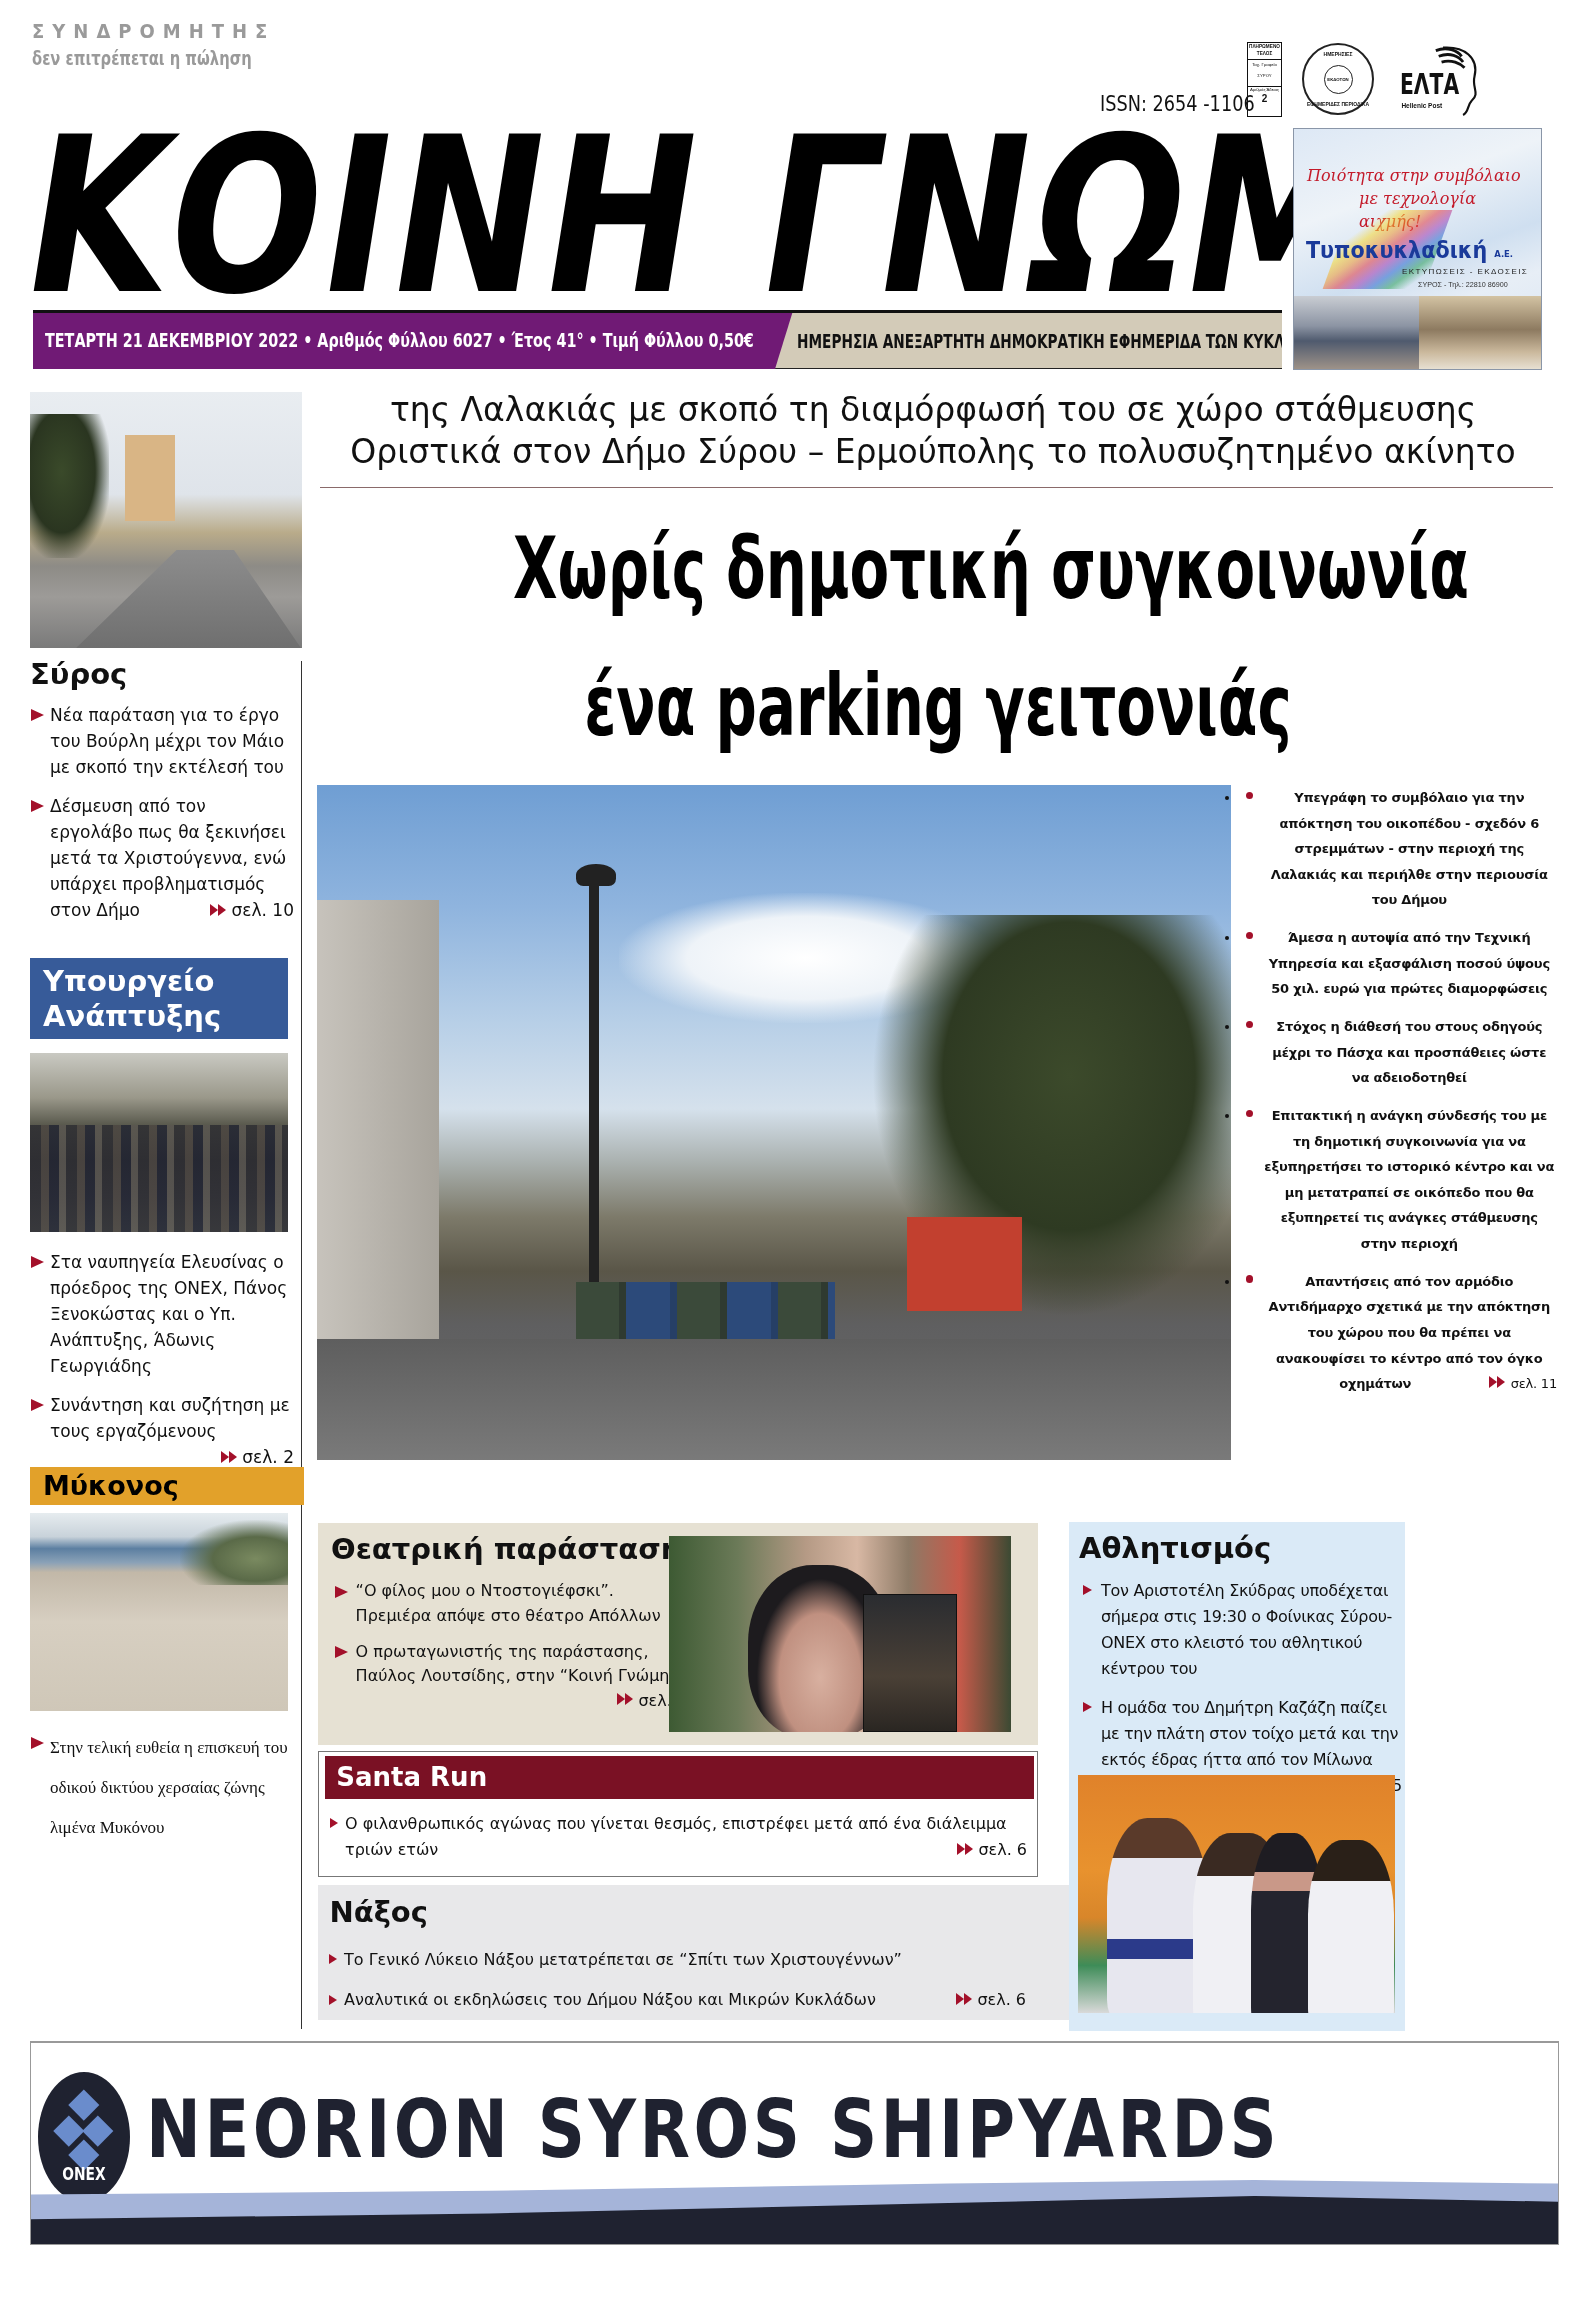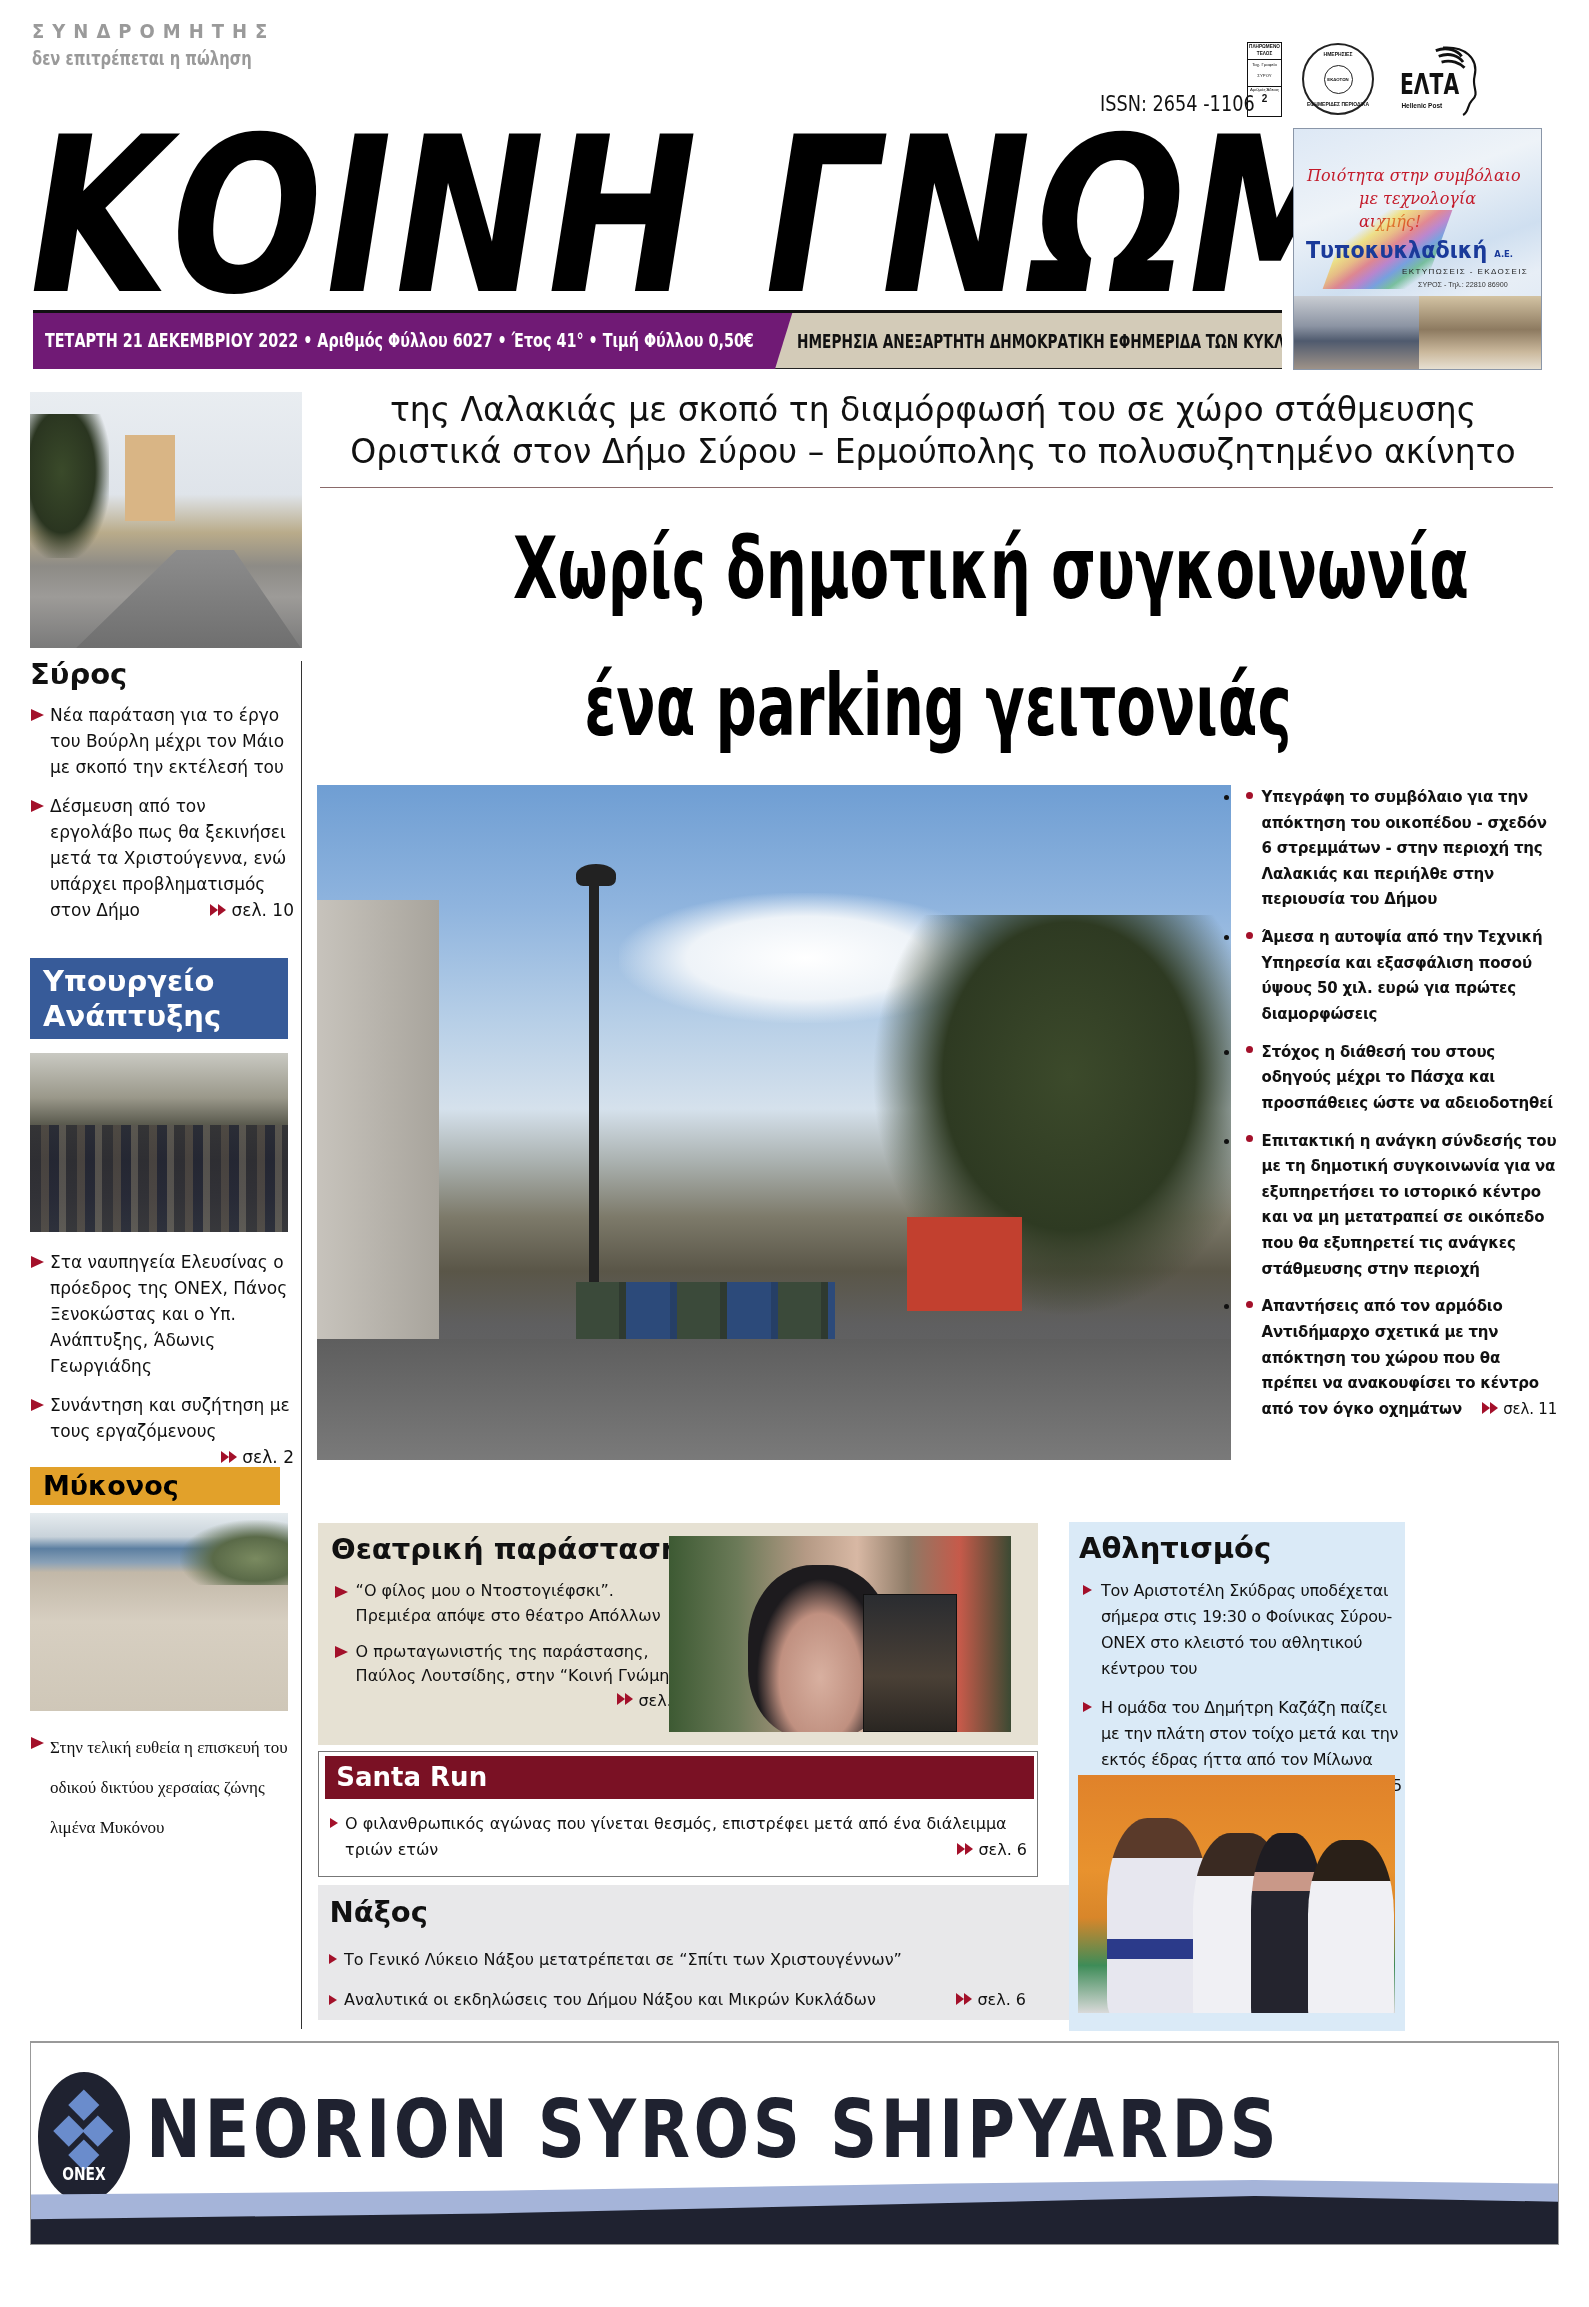--- a/index.html
+++ b/index.html
@@ -72,40 +72,40 @@
   .right { float: right; }
 
   .syros-list { left: 30px; top: 702px; width: 264px; }
   .syros-list li { margin-bottom: 13px; }
 
   .ypourgeio { left: 30px; top: 958px; width: 258px; height: 81px; background: #375b99; color: #fff; font-size: 29px; line-height: 35px; padding: 5.8px 0 0 13px; }
   .ypourgeio-photo { left: 30px; top: 1053px; width: 258px; height: 179px; background: linear-gradient(180deg, #c9c9c2 0%, #9a988a 25%, #5a5a4e 40%, #3a3a3c 60%, #4a4a50 80%, #6a6e6a 100%); overflow: hidden; }
   .ypourgeio-photo .crowd { position: absolute; left: 0; top: 72px; width: 258px; height: 107px; background: repeating-linear-gradient(90deg, #2b2b30 0 11.5px, #4b4540 11.5px 19px, #1f2230 19px 29px, #5a5650 29px 36px); opacity: .8; }
   .ref-right { text-align: right; font-family: "DejaVu Sans", sans-serif; font-size: 17px; line-height: 26px; }
 
-  .mykonos { left: 30px; top: 1467px; width: 250px; height: 38px; background: #e2a12a; color: #000; font-size: 27px; line-height: 38px; padding-left: 13px; }
+  .mykonos { left: 30px; top: 1467px; width: 274px; height: 38px; background: #e2a12a; color: #000; font-size: 27px; line-height: 38px; padding-left: 13px; }
   .mykonos-photo { left: 30px; top: 1513px; width: 258px; height: 198px; background: linear-gradient(180deg, #e6ecef 0%, #c8d2da 12%, #5c7fa1 18%, #8aa1b7 25%, #c2b8a8 30%, #d7cfc1 55%, #cfc7b8 100%); overflow: hidden; }
   .mykonos-photo .hill { position: absolute; right: 0; top: 7.2px; width: 108px; height: 65px; background: radial-gradient(ellipse at 70% 60%, #7a8a60 0%, #5a6a48 40%, transparent 72%); }
   .mykonos-list { left: 30px; top: 1728px; width: 264px; }
   .mykonos-list li { margin-bottom: 13px; line-height: 40px; font-family: Liberation Serif, serif; }
 
   
   .main-photo { left: 317px; top: 785px; width: 914px; height: 675px; overflow: hidden; background: linear-gradient(180deg, #6f9ed3 0%, #8fb4de 18%, #b7cfe7 35%, #d5e1ec 48%, #a9b0ae 56%, #7d7a6a 64%, #5a5648 72%, #5f5f60 80%, #6c6c6c 100%); }
   .main-photo .cloud { position: absolute; left: 302px; top: 108px; width: 374px; height: 130px; background: radial-gradient(ellipse, #ffffff 0%, #eef3f8 45%, transparent 72%); }
   .main-photo .bldg-l { position: absolute; left: 0; top: 115px; width: 122px; height: 446px; background: linear-gradient(90deg, #c7c3bc, #a8a49c); }
   .main-photo .tree-r { position: absolute; right: 0; top: 130px; width: 360px; height: 403px; background: radial-gradient(ellipse at 55% 40%, #3c4a2b 0%, #2e3a22 45%, transparent 70%); }
   .main-photo .pole { position: absolute; left: 272px; top: 86px; width: 10px; height: 461px; background: #222; }
   .main-photo .lamp { position: absolute; left: 259px; top: 79px; width: 40px; height: 21.6px; border-radius: 50% 50% 7.2px 7.2px; background: #222; }
   .main-photo .kiosk { position: absolute; left: 590px; top: 432px; width: 115px; height: 94px; background: #c2402f; }
   .main-photo .bins { position: absolute; left: 259px; top: 497px; width: 259px; height: 65px; background: repeating-linear-gradient(90deg, #3b4a3a 0 43px, #2f3a30 43px 50px, #2c4a7a 50px 94px, #263f66 94px 101px); }
   .main-photo .street { position: absolute; left: 0; top: 554px; width: 914px; height: 122px; background: linear-gradient(180deg, #5e5e5e, #7a7a7a); }
 
   
   .main-list { left: 1240px; top: 785px; width: 317px; }
-  .main-list li { position: relative; padding-left: 21.6px; font-family: "DejaVu Sans", sans-serif; font-weight: bold; font-size: 15px; line-height: 25.6px; color: #111; margin-bottom: 12.2px; letter-spacing: -0.2px; }
+  .main-list li { position: relative; padding-left: 21.6px; font-family: "DejaVu Sans", sans-serif; font-weight: bold; font-size: 13px; line-height: 25.6px; color: #111; margin-bottom: 12.2px; letter-spacing: -0.2px; text-align: center; }
   .main-list li .dot { position: absolute; left: 5.8px; top: 6.5px; width: 7.2px; height: 7.2px; border-radius: 50%; background: #a3102a; }
 
   
   .theatre { left: 318px; top: 1523px; width: 720px; height: 222px; background: #e6e1d3; }
   .theatre .title { position: absolute; left: 13px; top: 8.6px; font-size: 29px; }
   .theatre .list { position: absolute; left: 16px; top: 56px; width: 353px; }
   .theatre .list li { font-family: "DejaVu Sans", sans-serif; font-size: 16px; line-height: 24.5px; margin-bottom: 11.5px; padding-left: 21.6px; }
   .theatre .photo { position: absolute; left: 351px; top: 13px; width: 342px; height: 196px; background: linear-gradient(90deg, #3d5a33 0%, #6b7a58 20%, #b59a85 40%, #d8b8a4 55%, #8d7a66 70%, #c65a4a 85%, #3b4a33 100%); overflow: hidden; }
   .theatre .photo .face { position: absolute; left: 79px; top: 29px; width: 144px; height: 173px; border-radius: 45% 45% 40% 40%; background: radial-gradient(ellipse at 50% 65%, #d8b0a0 0%, #c09080 40%, #1d1b1e 62%); }
   .theatre .photo .portrait { position: absolute; left: 194px; top: 58px; width: 94px; height: 138px; background: linear-gradient(180deg, #2a2c30, #4a4036 60%, #2a2622); border: 1.4px solid #111; }

